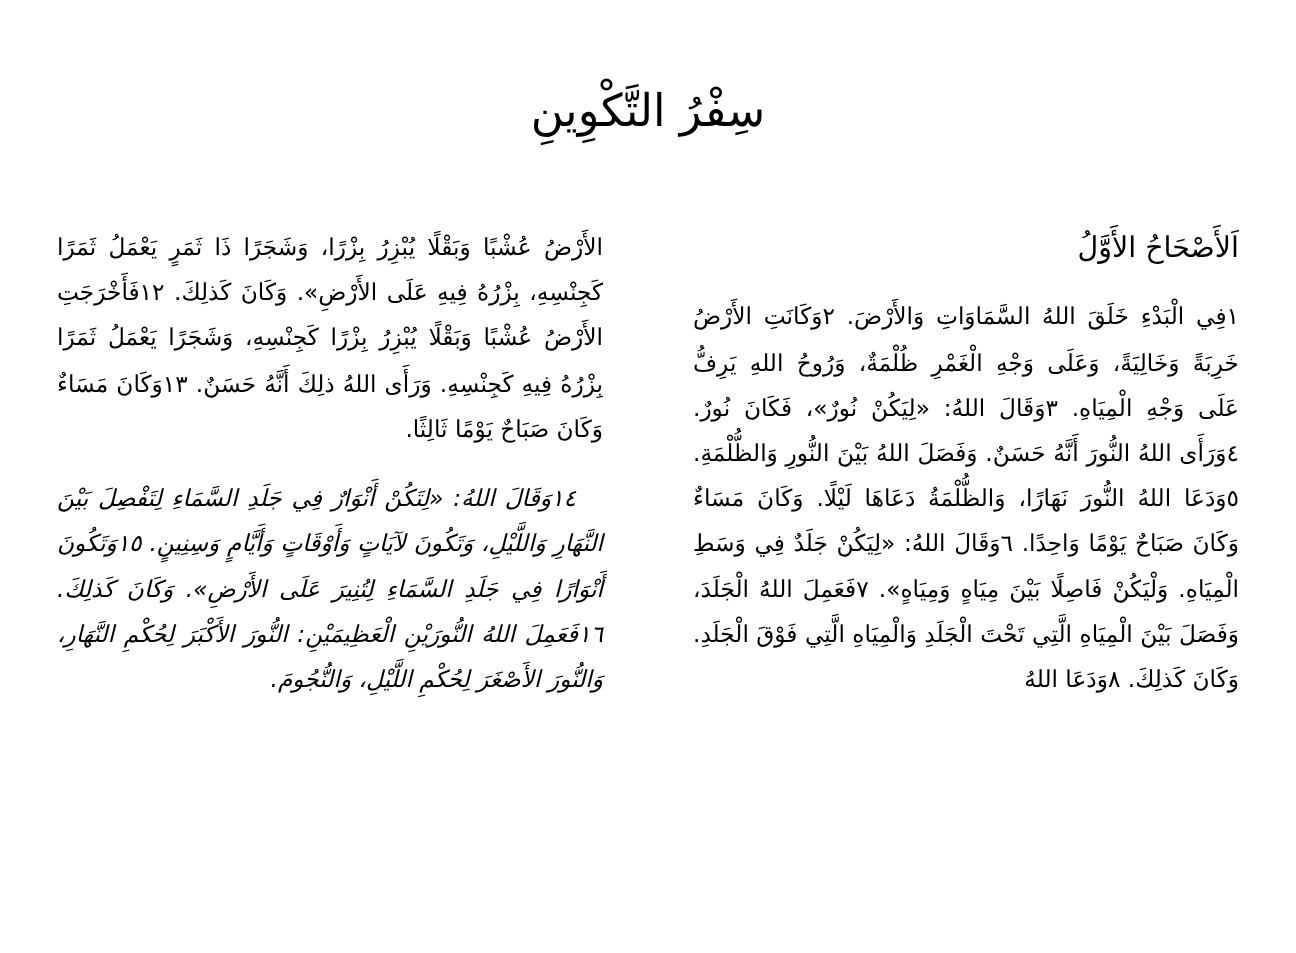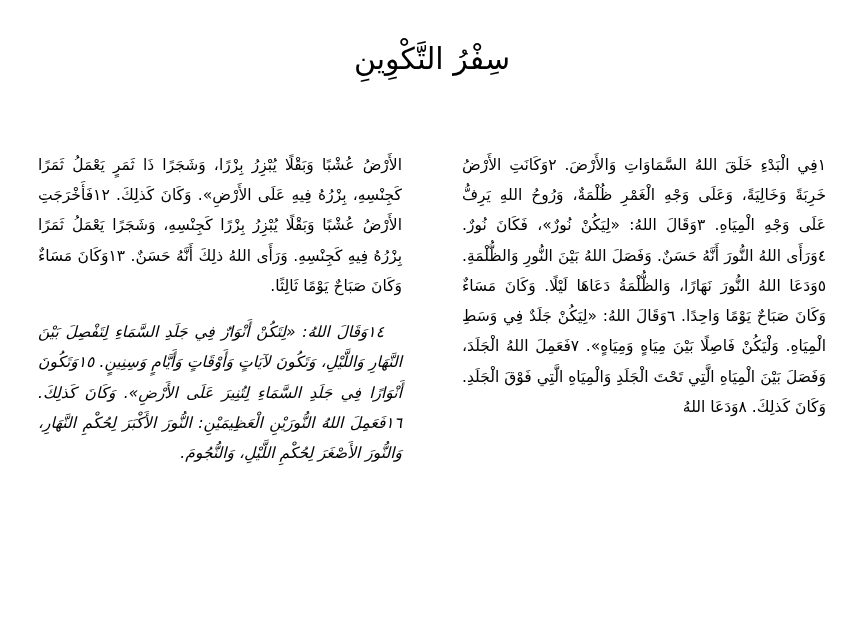--- a/index.html
+++ b/index.html
@@ -21,21 +21,21 @@
     background: #ffffff;
     box-sizing: border-box;
   }
   .book-title {
     text-align: center;
     font-family: "DejaVu Sans", sans-serif;
     font-size: 30px;
     font-weight: 400;
     letter-spacing: 0.5px;
     margin: 0;
-    padding-top: 38px;
+    padding-top: 54px;
     line-height: 1.4;
     direction: rtl;
   }
   .columns {
     position: absolute;
     top: 150px;
     right: 38px;
     left: 38px;
     display: flex;
     flex-direction: row;
@@ -81,20 +81,21 @@
 </head>
 <body>
 
 <div class="page">
 
   <h1 class="book-title">سِفْرُ التَّكْوِينِ</h1>
 
   <div class="columns">
 
     <div class="col col-right">
+      <div class="chapter-heading">اَلأَصْحَاحُ الأَوَّلُ</div>
       <p class="para">١فِي الْبَدْءِ خَلَقَ اللهُ السَّمَاوَاتِ وَالأَرْضَ. ٢وَكَانَتِ الأَرْضُ خَرِبَةً وَخَالِيَةً، وَعَلَى وَجْهِ الْغَمْرِ ظُلْمَةٌ، وَرُوحُ اللهِ يَرِفُّ عَلَى وَجْهِ الْمِيَاهِ. ٣وَقَالَ اللهُ: «لِيَكُنْ نُورٌ»، فَكَانَ نُورٌ. ٤وَرَأَى اللهُ النُّورَ أَنَّهُ حَسَنٌ. وَفَصَلَ اللهُ بَيْنَ النُّورِ وَالظُّلْمَةِ. ٥وَدَعَا اللهُ النُّورَ نَهَارًا، وَالظُّلْمَةُ دَعَاهَا لَيْلًا. وَكَانَ مَسَاءٌ وَكَانَ صَبَاحٌ يَوْمًا وَاحِدًا. ٦وَقَالَ اللهُ: «لِيَكُنْ جَلَدٌ فِي وَسَطِ الْمِيَاهِ. وَلْيَكُنْ فَاصِلًا بَيْنَ مِيَاهٍ وَمِيَاهٍ». ٧فَعَمِلَ اللهُ الْجَلَدَ، وَفَصَلَ بَيْنَ الْمِيَاهِ الَّتِي تَحْتَ الْجَلَدِ وَالْمِيَاهِ الَّتِي فَوْقَ الْجَلَدِ. وَكَانَ كَذلِكَ. ٨وَدَعَا اللهُ</p>
     </div>
 
     <div class="col col-left">
       <p class="para">الأَرْضُ عُشْبًا وَبَقْلًا يُبْزِرُ بِزْرًا، وَشَجَرًا ذَا ثَمَرٍ يَعْمَلُ ثَمَرًا كَجِنْسِهِ، بِزْرُهُ فِيهِ عَلَى الأَرْضِ». وَكَانَ كَذلِكَ. ١٢فَأَخْرَجَتِ الأَرْضُ عُشْبًا وَبَقْلًا يُبْزِرُ بِزْرًا كَجِنْسِهِ، وَشَجَرًا يَعْمَلُ ثَمَرًا بِزْرُهُ فِيهِ كَجِنْسِهِ. وَرَأَى اللهُ ذلِكَ أَنَّهُ حَسَنٌ. ١٣وَكَانَ مَسَاءٌ وَكَانَ صَبَاحٌ يَوْمًا ثَالِثًا.</p>
       <div class="spacer"></div>
       <p class="para indent">١٤وَقَالَ اللهُ: «لِتَكُنْ أَنْوَارٌ فِي جَلَدِ السَّمَاءِ لِتَفْصِلَ بَيْنَ النَّهَارِ وَاللَّيْلِ، وَتَكُونَ لآيَاتٍ وَأَوْقَاتٍ وَأَيَّامٍ وَسِنِينٍ. ١٥وَتَكُونَ أَنْوَارًا فِي جَلَدِ السَّمَاءِ لِتُنِيرَ عَلَى الأَرْضِ». وَكَانَ كَذلِكَ. ١٦فَعَمِلَ اللهُ النُّورَيْنِ الْعَظِيمَيْنِ: النُّورَ الأَكْبَرَ لِحُكْمِ النَّهَارِ، وَالنُّورَ الأَصْغَرَ لِحُكْمِ اللَّيْلِ، وَالنُّجُومَ.</p>
     </div>
 
   </div>

